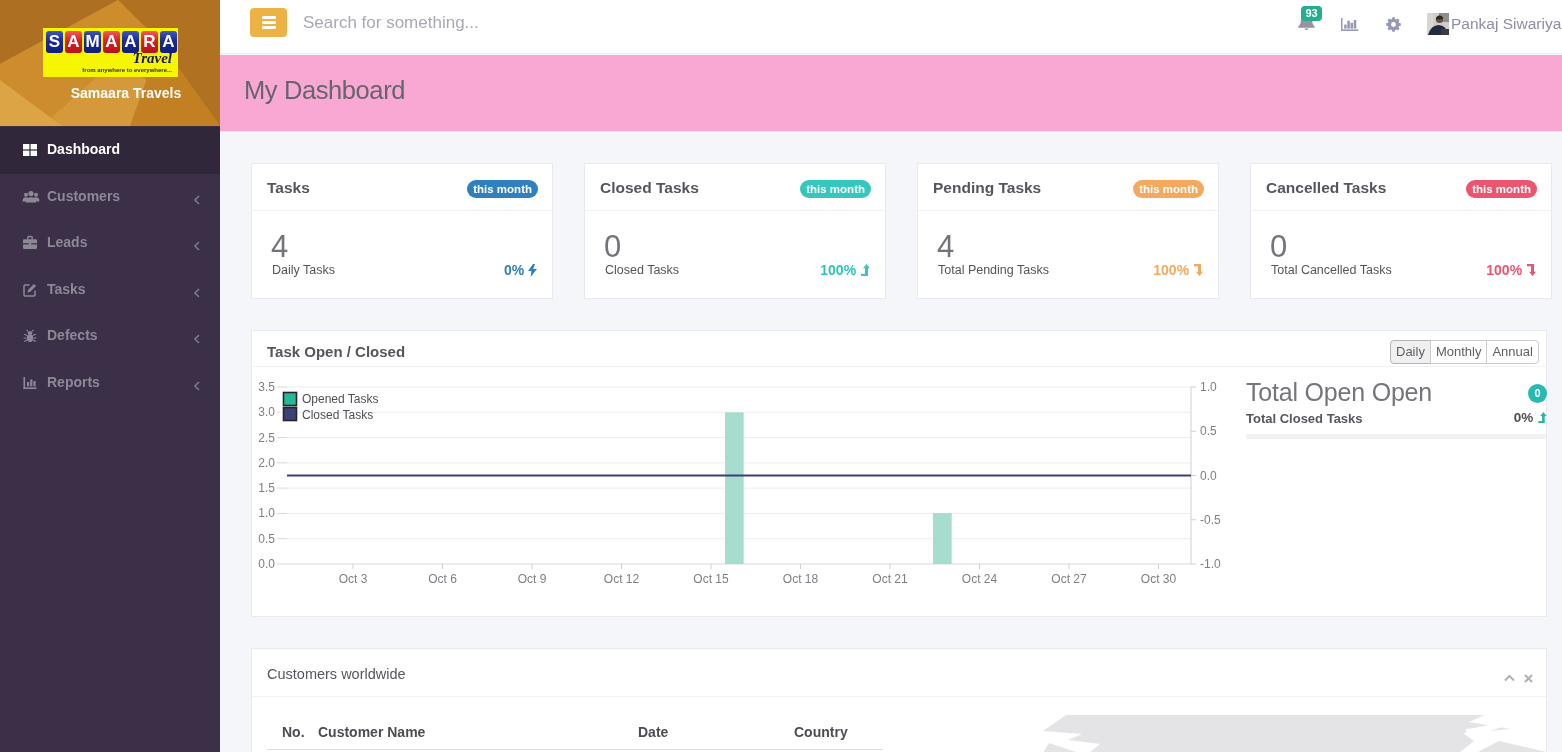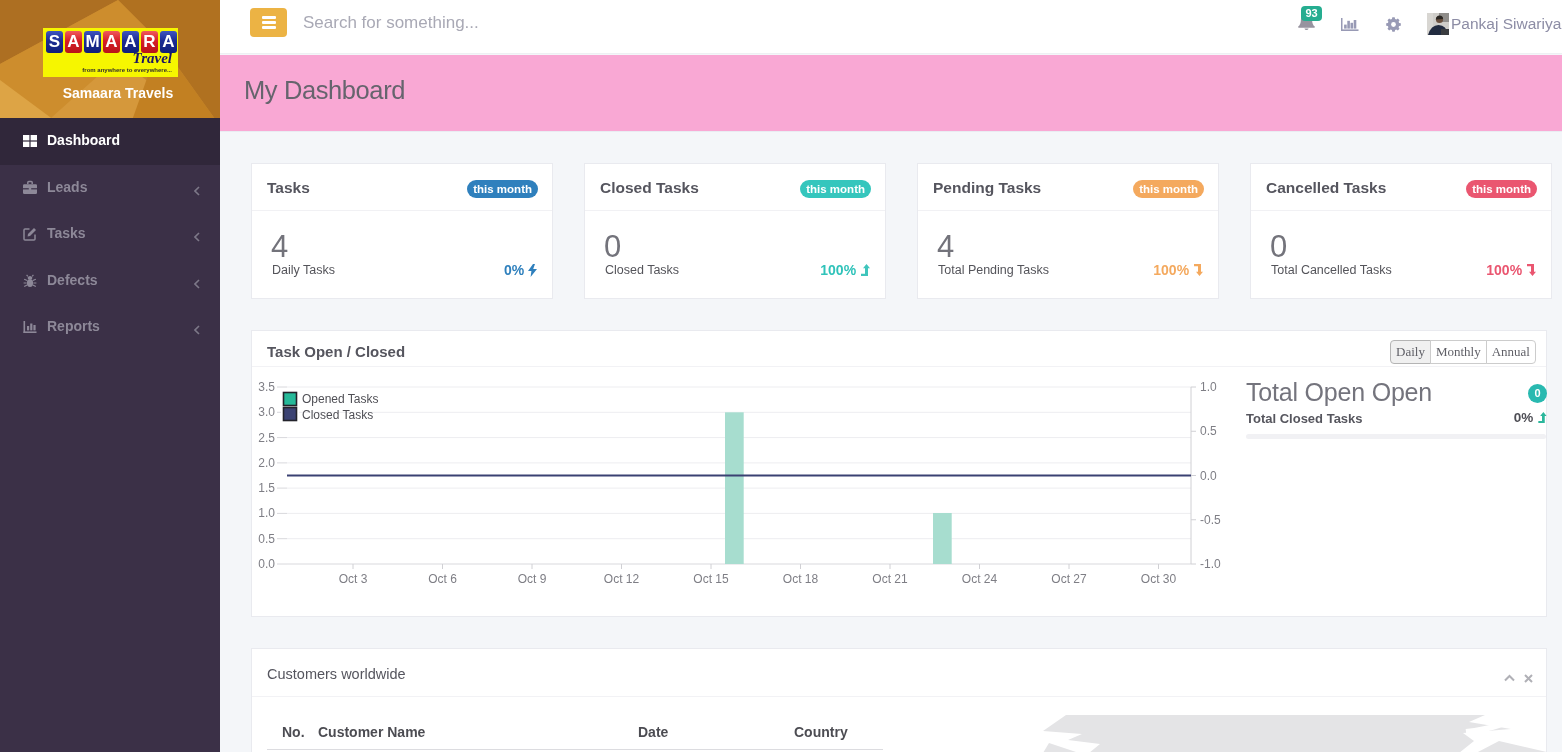--- a/index.html
+++ b/index.html
@@ -8,22 +8,22 @@
 
 
 #sidebar { position:absolute; left:0; top:0; width:220px; height:752px; background:#3b3047; }
 #brand { position:absolute; left:0; top:0; width:220px; height:126px; overflow:hidden; }
 #logo { position:absolute; left:43px; top:28px; width:135px; height:49px; background:#f6f600; }
 .sq { position:absolute; top:3px; width:17px; height:22px; border-radius:3px; color:#fff; font-weight:bold; font-size:17px; text-align:center; line-height:22px; }
 .sqb { background:linear-gradient(180deg,#3f55c0 0%,#1b2c93 45%,#101f7a 100%); }
 .sqr { background:linear-gradient(180deg,#ef5a5e 0%,#d71f26 45%,#b8131a 100%); }
 #travel { position:absolute; right:6px; top:22px; font-family:"Liberation Serif", serif; font-style:italic; font-weight:bold; font-size:15px; color:#1b1464; }
 #tagline { position:absolute; right:6px; top:39px; font-size:6px; font-weight:bold; color:#33302a; }
-#brandname { position:absolute; left:8px; top:85px; width:220px; text-align:center; color:#fff; font-weight:bold; font-size:14px; }
-#menu { position:absolute; left:0; top:118px; width:220px; }
+#brandname { position:absolute; left:16px; top:85px; width:220px; text-align:center; color:#fff; font-weight:bold; font-size:14px; }
+#menu { position:absolute; left:0; top:127px; width:220px; }
 .mi { position:relative; height:46.5px; color:#8d8898; font-size:14px; font-weight:bold; }
 .mi .lbl { position:absolute; left:47px; top:50%; margin-top:-9px; }
 .mi .ic { position:absolute; left:22px; top:50%; margin-top:-8px; width:16px; height:16px; }
 .mi .chev { position:absolute; right:20px; top:50%; margin-top:-5px; }
 .mi.active { background:#30273a; color:#fff; }
 
 
 #topnav { position:absolute; left:220px; top:0; width:1342px; height:54px; background:#fff; border-bottom:1px solid #eef0f3; }
 #burger { position:absolute; left:250px; top:8px; width:37px; height:29px; background:#ecb344; border-radius:4px; }
 #burger span { position:absolute; left:11.5px; width:14px; height:2.5px; background:#fff; border-radius:1px; }
@@ -48,21 +48,21 @@
 .c-blue { color:#2f80bd; } .bg-blue { background:#2f80bd; }
 .c-teal { color:#30c3ba; } .bg-teal { background:#35c6bd; }
 .c-org  { color:#f4a95e; } .bg-org  { background:#f4a95e; }
 .c-red  { color:#ea5670; } .bg-red  { background:#ea5670; }
 
 
 #chartcard { left:251px; top:330px; width:1296px; height:287px; }
 #chartcard .title { position:absolute; left:15px; top:12px; font-size:15px; font-weight:bold; color:#55555e; }
 #chartcard .hline { position:absolute; left:0; top:35px; width:100%; height:1px; background:#f2f2f5; }
 #btng { position:absolute; left:1139px; top:9px; height:24px; width:170px; white-space:nowrap; }
-#btng span { display:inline-block; height:24px; line-height:22px; padding:0 5px; font-size:13px; color:#5f5f66; background:#fff; border:1px solid #ccc; margin-left:-1px; vertical-align:top;font-family:Liberation Serif, serif; }
+#btng span { display:inline-block; height:24px; line-height:22px; padding:0 5px; font-size:13px; color:#5f5f66; background:#fff; border:1px solid #ccc; margin-left:-1px; vertical-align:top; }
 #btng span.first { border-radius:4px 0 0 4px; background:#f0f0f0; border-color:#b4b4b4; }
 #btng span.last { border-radius:0 4px 4px 0; }
 #rp-title { position:absolute; left:994px; top:47px; font-size:25px; letter-spacing:-0.2px; color:#74747d; }
 #rp-badge { position:absolute; left:1276px; top:53px; width:19px; height:19px; border-radius:50%; background:#29b9b0; color:#fff; font-size:11px; font-weight:bold; text-align:center; line-height:19px; }
 #rp-sub { position:absolute; left:994px; top:80px; font-size:13px; font-weight:bold; color:#56565e; }
 #rp-pct { position:absolute; left:1246px; top:79px; width:49px; text-align:right; font-size:13.5px; font-weight:bold; color:#4e4e55; }
 #rp-bar { position:absolute; left:994px; top:103px; width:300px; height:5px; background:#f1f1f4; border-radius:3px; }
 
 
 #custcard { left:251px; top:648px; width:1296px; height:160px; }
@@ -101,20 +101,34 @@
   </div>
   <div id="menu">
     <div class="mi active">
       <span class="ic"><svg width="16" height="16" viewBox="0 0 16 16">
             <rect x="1" y="2" width="6.4" height="5.4" fill="#fff"></rect>
             <rect x="8.6" y="2" width="6.4" height="5.4" fill="#fff"></rect>
             <rect x="1" y="8.6" width="6.4" height="5.4" fill="#fff"></rect>
             <rect x="8.6" y="8.6" width="6.4" height="5.4" fill="#fff"></rect>
           </svg></span>
       <span class="lbl">Dashboard</span>
+    </div>
+    <div class="mi">
+      <span class="ic" style="width:18px"><svg width="18" height="16" viewBox="0 0 18 16" fill="#8d8898">
+            <circle cx="4" cy="5.8" r="2"></circle>
+            <path d="M0.5 12.5 q0-4.2 3.5-4.2 q1.6 0 2.5 1 l-1.5 3.2z"></path>
+            <circle cx="14" cy="5.8" r="2"></circle>
+            <path d="M17.5 12.5 q0-4.2-3.5-4.2 q-1.6 0-2.5 1 l1.5 3.2z"></path>
+            <circle cx="9" cy="4.6" r="2.6"></circle>
+            <path d="M3.8 13.5 q0-5.2 5.2-5.2 q5.2 0 5.2 5.2z"></path>
+          </svg></span>
+      <span class="lbl">Customers</span>
+        <span class="chev"><svg width="6" height="10" viewBox="0 0 6 10">
+            <path d="M5 1 L1 5 L5 9" fill="none" stroke="#7d7888" stroke-width="1.6"></path>
+          </svg></span>
     </div>
     <div class="mi">
       <span class="ic"><svg width="16" height="16" viewBox="0 0 16 16">
             <rect x="1" y="4.2" width="14" height="9.8" rx="1.2" fill="#8d8898"></rect>
             <path d="M5.8 4 V2.6 a1 1 0 0 1 1-1 h2.4 a1 1 0 0 1 1 1 V4" fill="none" stroke="#8d8898" stroke-width="1.5"></path>
             <rect x="1" y="8.2" width="14" height="1.2" fill="#3b3047"></rect>
             <rect x="6.8" y="7.4" width="2.4" height="2.8" rx="0.5" fill="#8d8898"></rect>
           </svg></span>
       <span class="lbl">Leads</span>
         <span class="chev"><svg width="6" height="10" viewBox="0 0 6 10">

